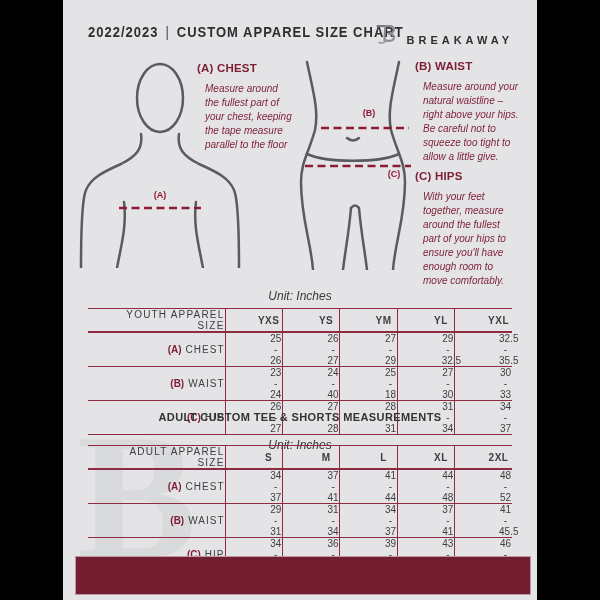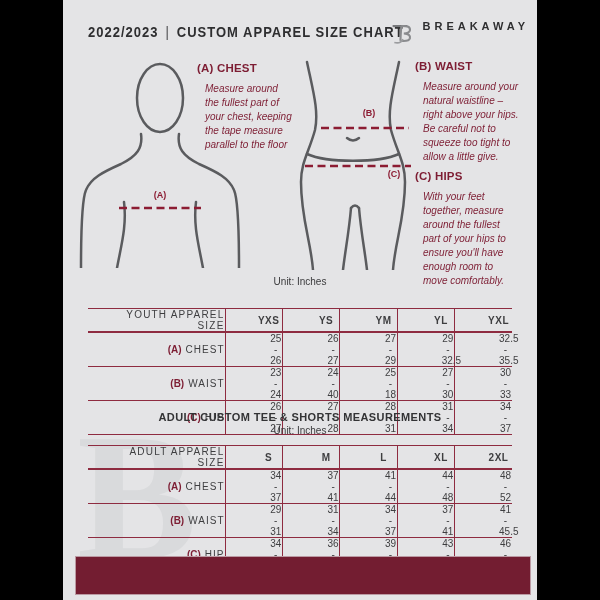--- a/index.html
+++ b/index.html
@@ -12,21 +12,21 @@
     background:#e4e4e6;overflow:hidden;
   }
   
   .hdr{position:absolute;left:0;top:18px;width:100%;height:32px;}
   .hdr-title{
     position:absolute;left:25px;top:6px;
     font-weight:bold;font-size:13px;letter-spacing:1px;color:#2e2e30;
     transform:scaleY(1.12);transform-origin:left top;white-space:nowrap;
   }
   .hdr-title .divider{margin:0 7px;font-weight:normal;color:#4a4a4c;}
-  .brand{position:absolute;right:8px;top:2px;display:flex;align-items:flex-start;}
+  .brand{position:absolute;right:24px;top:2px;display:flex;align-items:flex-end;}
   .brand-logo{width:26px;height:26px;margin-right:7px;}
   .brand-name{font-weight:bold;font-size:11px;letter-spacing:4px;color:#2e2e30;}
   
   .fig{position:absolute;}
   .fig svg{display:block;}
   .fig-label{
     position:absolute;font-size:9px;font-weight:bold;color:#8c1c33;
     width:30px;text-align:center;
   }
   .note{position:absolute;z-index:2;}
@@ -38,21 +38,21 @@
   }
   
   .watermark{
     position:absolute;left:14px;top:408px;z-index:0;
     font-family:"Liberation Serif",serif;font-weight:bold;
     font-size:180px;line-height:1;color:#d9dadc;user-select:none;
   }
   
   .tbl-block{position:absolute;left:0;width:474px;z-index:1;text-align:center;}
   .tbl-title{font-size:11px;font-weight:bold;color:#333335;letter-spacing:.4px;}
-  .tbl-unit{font-size:10px;color:#3a3a3c;margin-top:2px;}
+  .tbl-unit{font-size:12px;font-style:italic;color:#3a3a3c;margin-top:15px;}
   table.size{
     position:absolute;left:25px;width:424px;border-collapse:collapse;table-layout:fixed;
     background:transparent;z-index:1;
   }
   table.size th,table.size td{
     height:21px;padding:0;font-size:10px;color:#3e3e40;vertical-align:middle;
     background:transparent;
   }
   table.size thead th{border-top:1px solid #8e2b40;border-bottom:2px solid #8e2b40;padding-left:30px;}
   table.size tbody td{border-bottom:1px solid #8e2b40;padding-left:44px;}

